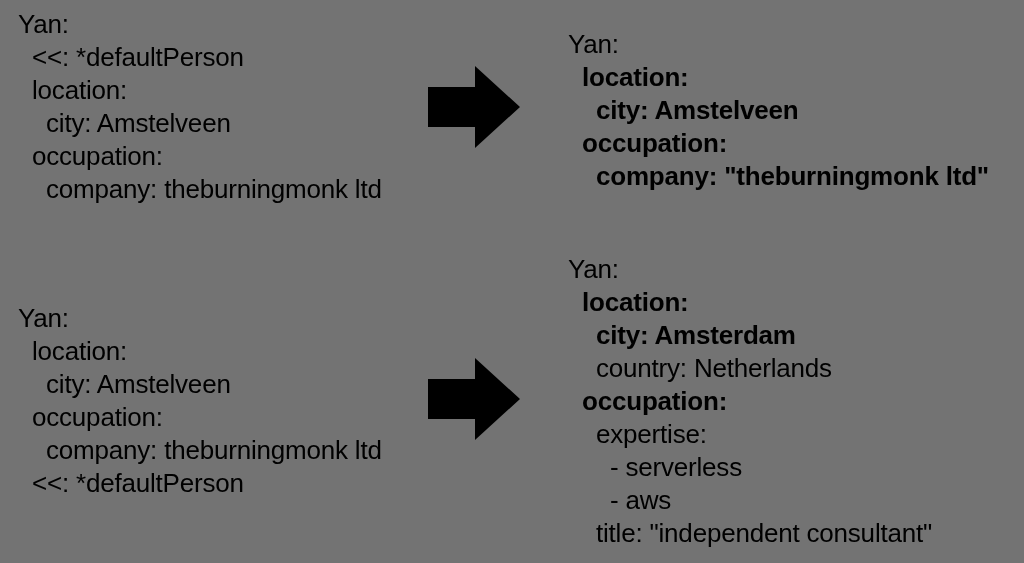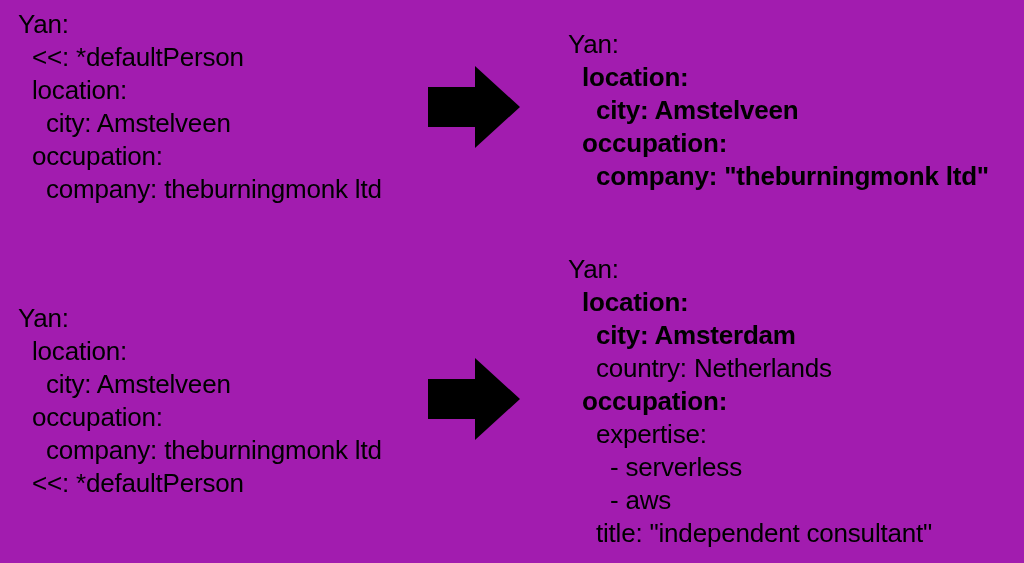--- a/index.html
+++ b/index.html
@@ -38,21 +38,21 @@
     width: 92px;
     height: 82px;
   }
   .arrow-top    { left: 428px; top: 66px;  }
   .arrow-bottom { left: 428px; top: 358px; }
   .arrow svg { display: block; width: 100%; height: 100%; }
 </style>
 </head>
 <body>
 
-<div class="canvas" style="background: #a21caf; color: rgb(0, 0, 0);">
+<div class="canvas" style="background: #737373; color: rgb(0, 0, 0);">
 
   <div class="yaml-block pos-top-left"><div class="yaml-line" style="padding-left: 0px;">Yan:</div><div class="yaml-line" style="padding-left: 14px;">&lt;&lt;: *defaultPerson</div><div class="yaml-line" style="padding-left: 14px;">location:</div><div class="yaml-line" style="padding-left: 28px;">city: Amstelveen</div><div class="yaml-line" style="padding-left: 14px;">occupation:</div><div class="yaml-line" style="padding-left: 28px;">company: theburningmonk ltd</div></div>
 
   <div class="arrow arrow-top">
     <svg viewBox="0 0 92 82" xmlns="http://www.w3.org/2000/svg">
       <polygon points="0,21 47,21 47,0 92,41 47,82 47,61 0,61" fill="#000000"></polygon>
     </svg>
   </div>
 
   <div class="yaml-block pos-top-right"><div class="yaml-line" style="padding-left: 0px;">Yan:</div><div class="yaml-line bold" style="padding-left: 14px;">location:</div><div class="yaml-line bold" style="padding-left: 28px;">city: Amstelveen</div><div class="yaml-line bold" style="padding-left: 14px;">occupation:</div><div class="yaml-line bold" style="padding-left: 28px;">company: "theburningmonk ltd"</div></div>

